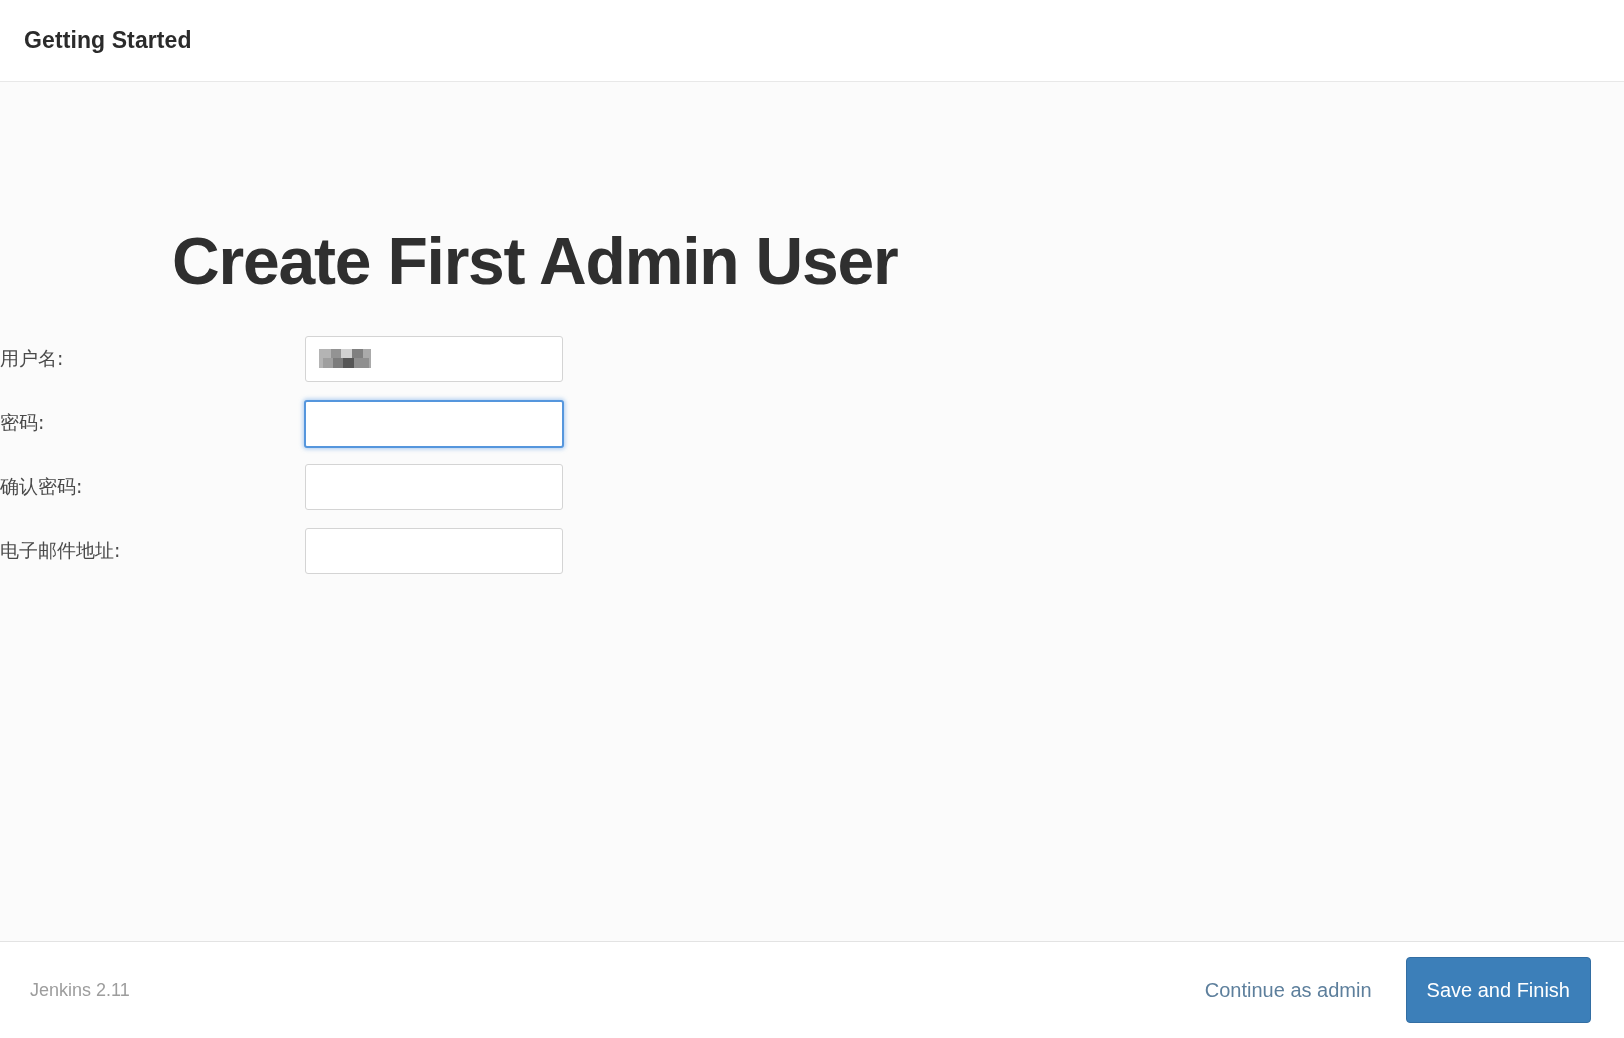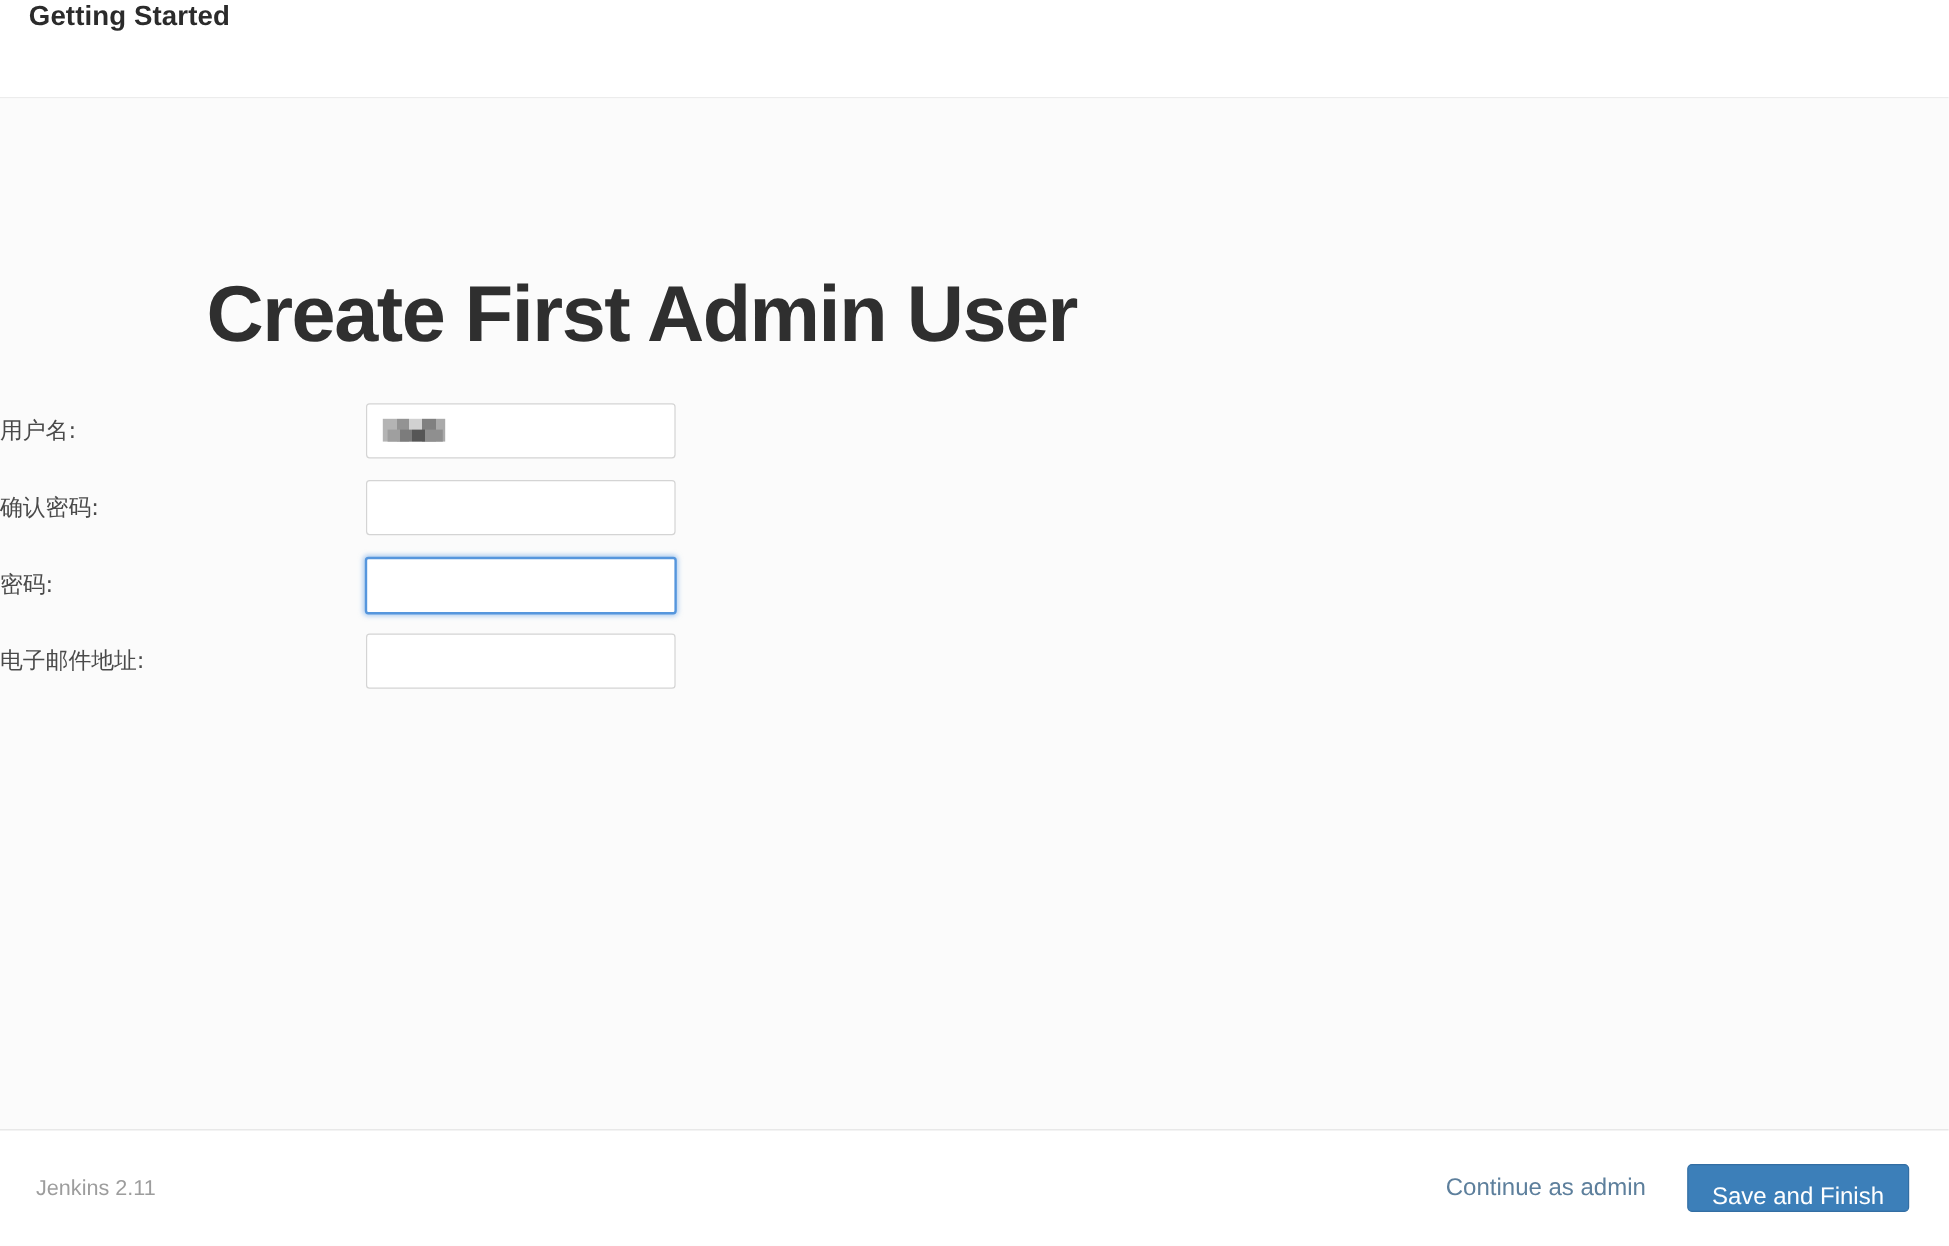--- a/index.html
+++ b/index.html
@@ -25,20 +25,21 @@
     flex-direction: column;
   }
 
   
   .wizard-header {
     height: 82px;
     min-height: 82px;
     background: #ffffff;
     border-bottom: 1px solid #e8e8e8;
     display: flex;
+    align-items: center;
     padding-left: 24px;
     box-sizing: border-box;
   }
   .wizard-header-title {
     font-size: 23px;
     font-weight: bold;
     color: #2b2b2b;
     letter-spacing: 0.1px;
   }
 
@@ -174,21 +175,21 @@
     white-space: nowrap;
     margin-left: 16px;
   }
   .btn-primary {
     background: #3c7fb9;
     border: 1px solid #336ea3;
     border-radius: 4px;
     color: #ffffff;
     font-size: 20px;
     padding: 0 20px;
-    height: 40px;
+    height: 66px;
     line-height: 52px;
     cursor: pointer;
     font-family: "Liberation Sans", sans-serif;
     white-space: nowrap;
   }
 </style>
 </head>
 <body>
 
 <div class="wizard">
@@ -199,26 +200,26 @@
 
   <div class="wizard-body">
     <h1 class="page-title">Create First Admin User</h1>
 
     <div class="admin-form" id="admin-form">
         <div class="form-row">
           <div class="form-label">用户名:</div>
           <div class="form-field-wrap"><input class="form-input" type="text" value="" style=""><span class="redacted-value"></span></div>
         </div>
         <div class="form-row">
+          <div class="form-label">密码:</div>
+          <div class="form-field-wrap"><input class="form-input focused" type="password" value="" style=""></div>
+        </div>
+        <div class="form-row">
           <div class="form-label">确认密码:</div>
           <div class="form-field-wrap"><input class="form-input" type="password" value="" style=""></div>
-        </div>
-        <div class="form-row">
-          <div class="form-label">密码:</div>
-          <div class="form-field-wrap"><input class="form-input focused" type="password" value="" style=""></div>
         </div>
         <div class="form-row">
           <div class="form-label">电子邮件地址:</div>
           <div class="form-field-wrap"><input class="form-input" type="text" value="" style=""></div>
         </div>
       </div>
   </div>
 
   <div class="wizard-footer">
     <div class="footer-version">Jenkins 2.11</div>

